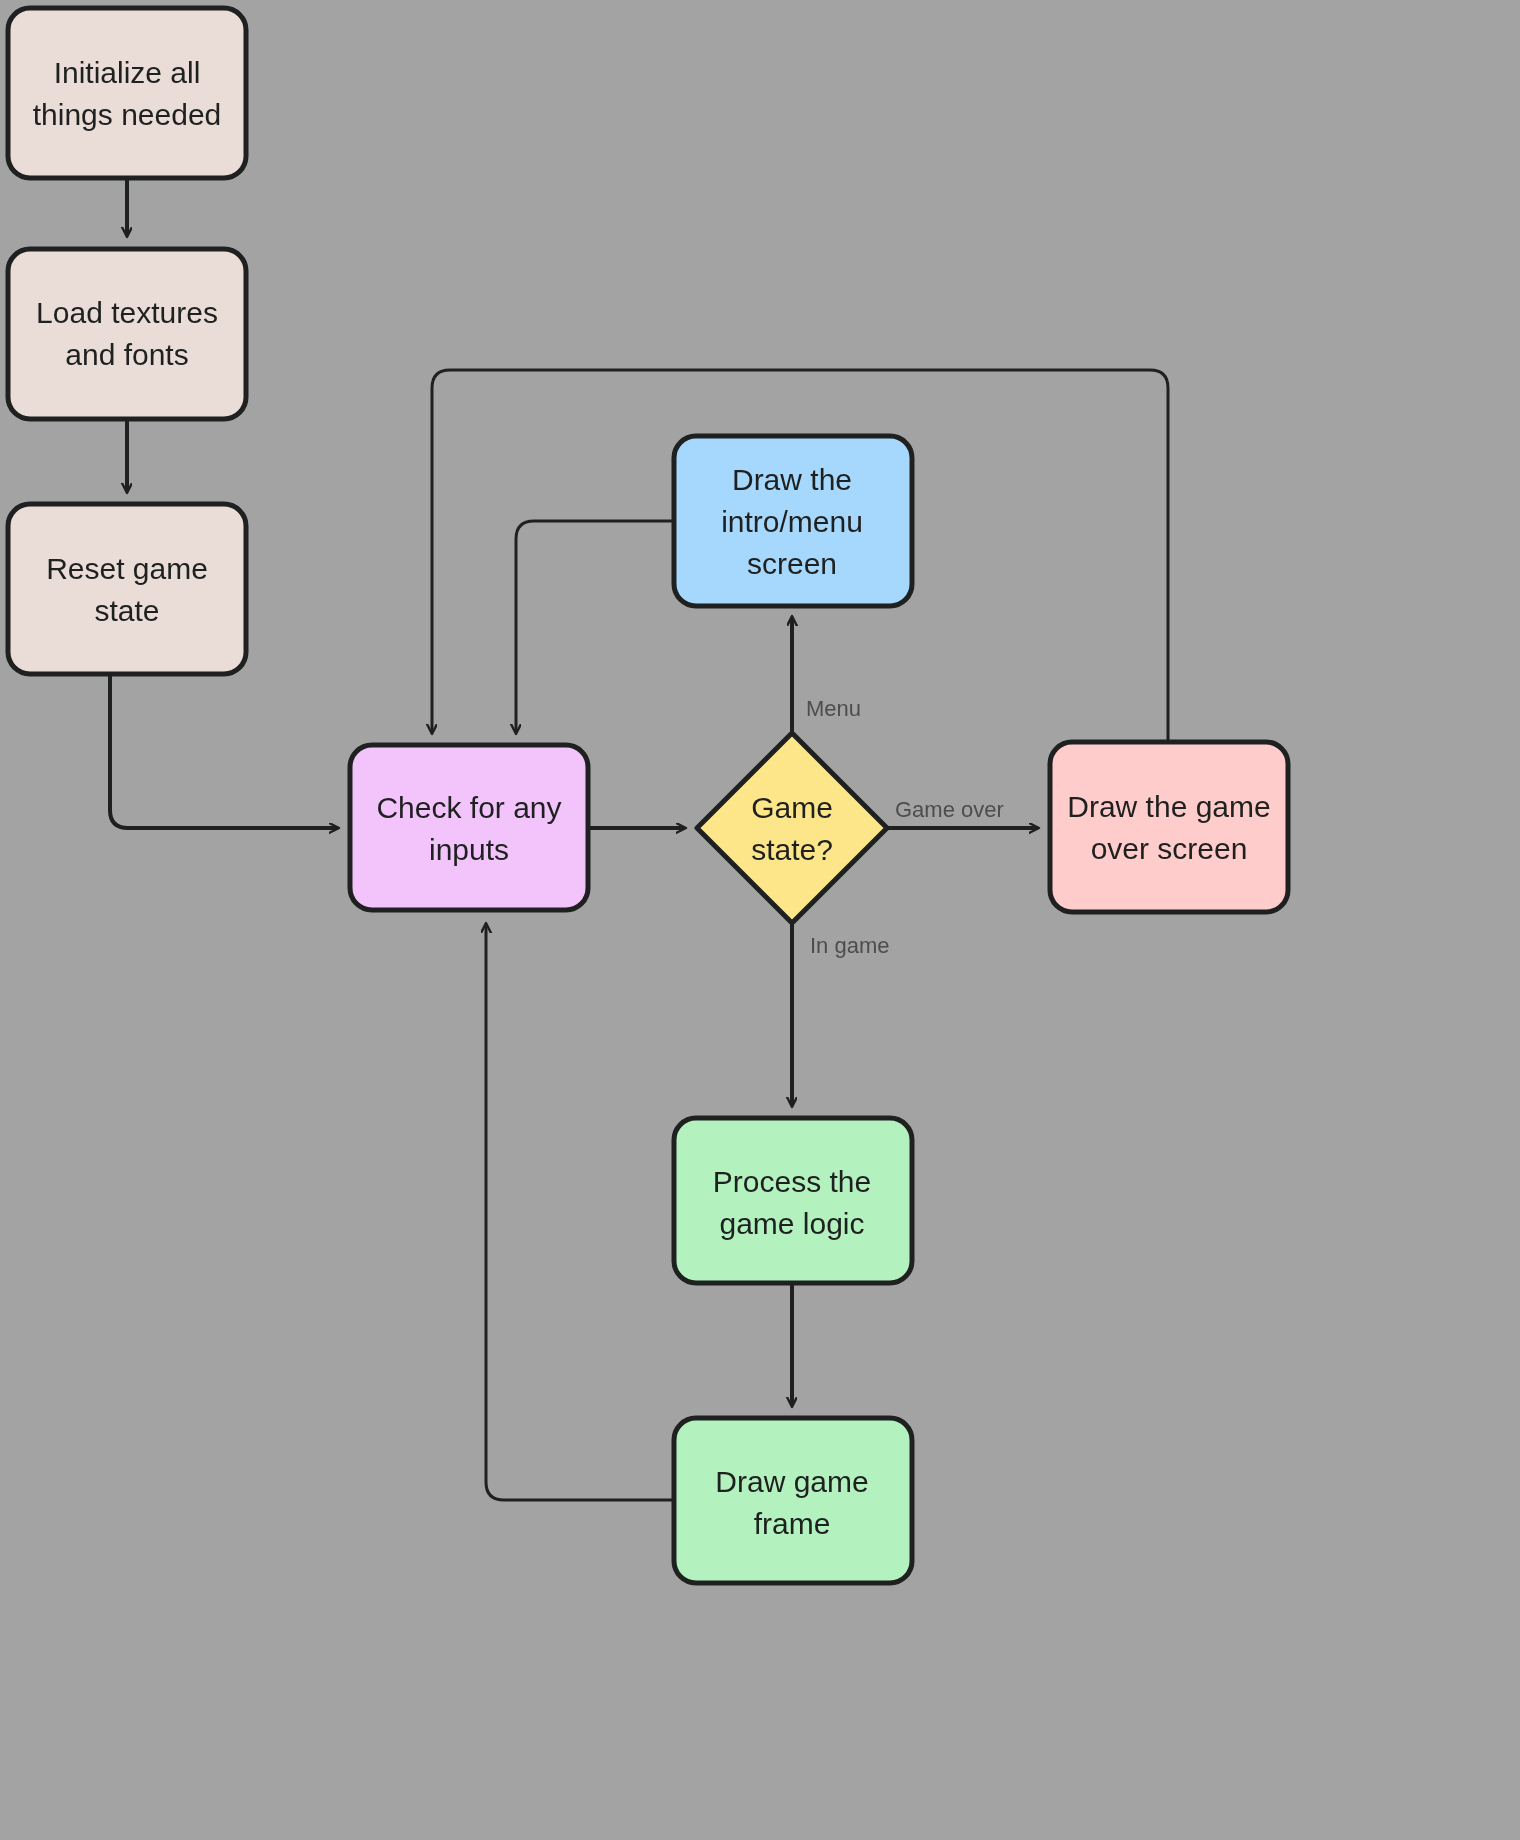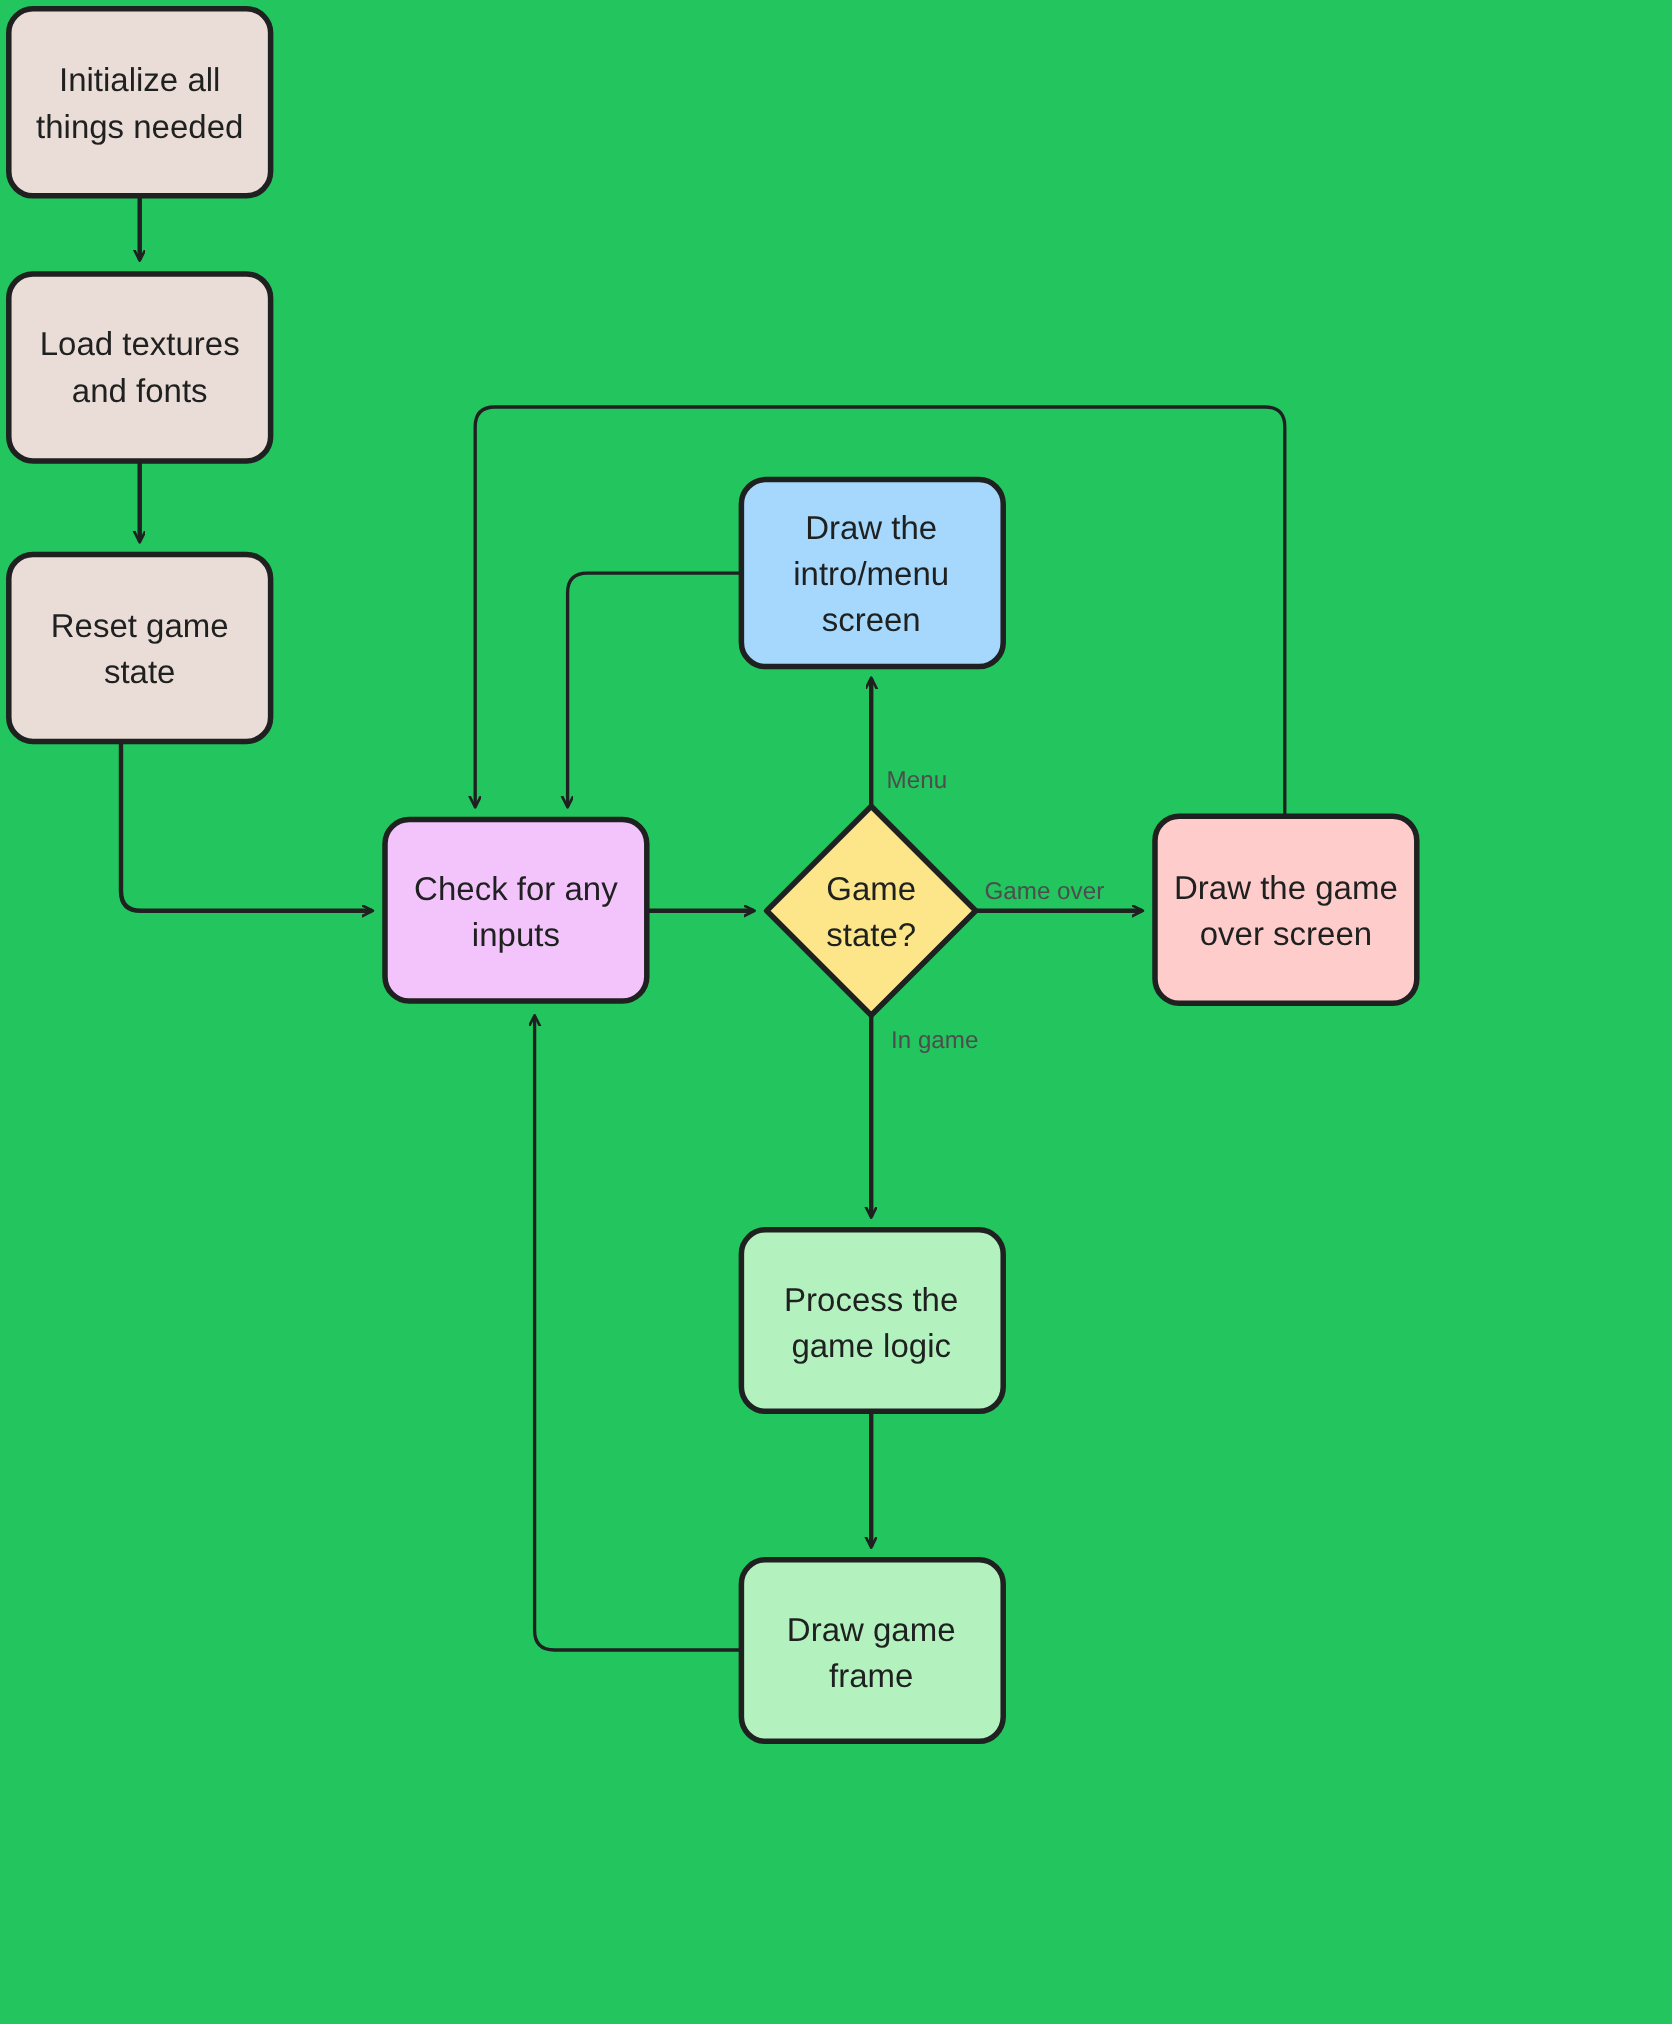--- a/index.html
+++ b/index.html
@@ -1,18 +1,18 @@
 <!DOCTYPE html>
 <html><head>
 <meta charset="utf-8">
 <style>
   html,body{margin:0;padding:0;background:#000;}
   body{width:1520px;height:1840px;overflow:hidden;
        font-family:"Liberation Sans", sans-serif;}
-  #stage{position:relative;width:1520px;height:1840px;background:#22c55e;}
+  #stage{position:relative;width:1520px;height:1840px;background:#a3a3a3;}
   svg{display:block;}
   .nodeText{font-family:"Liberation Sans", sans-serif;font-size:30px;fill:#1f2020;}
   .edgeLabel{font-family:"Liberation Sans", sans-serif;font-size:22px;fill:#4d4d4d;}
   .shape{stroke:#1f2020;stroke-width:5;}
   .edge{stroke:#1f2020;stroke-width:4;fill:none;}
   .edge-thin{stroke:#1f2020;stroke-width:3;fill:none;}
 </style>
 </head>
 <body>
 

